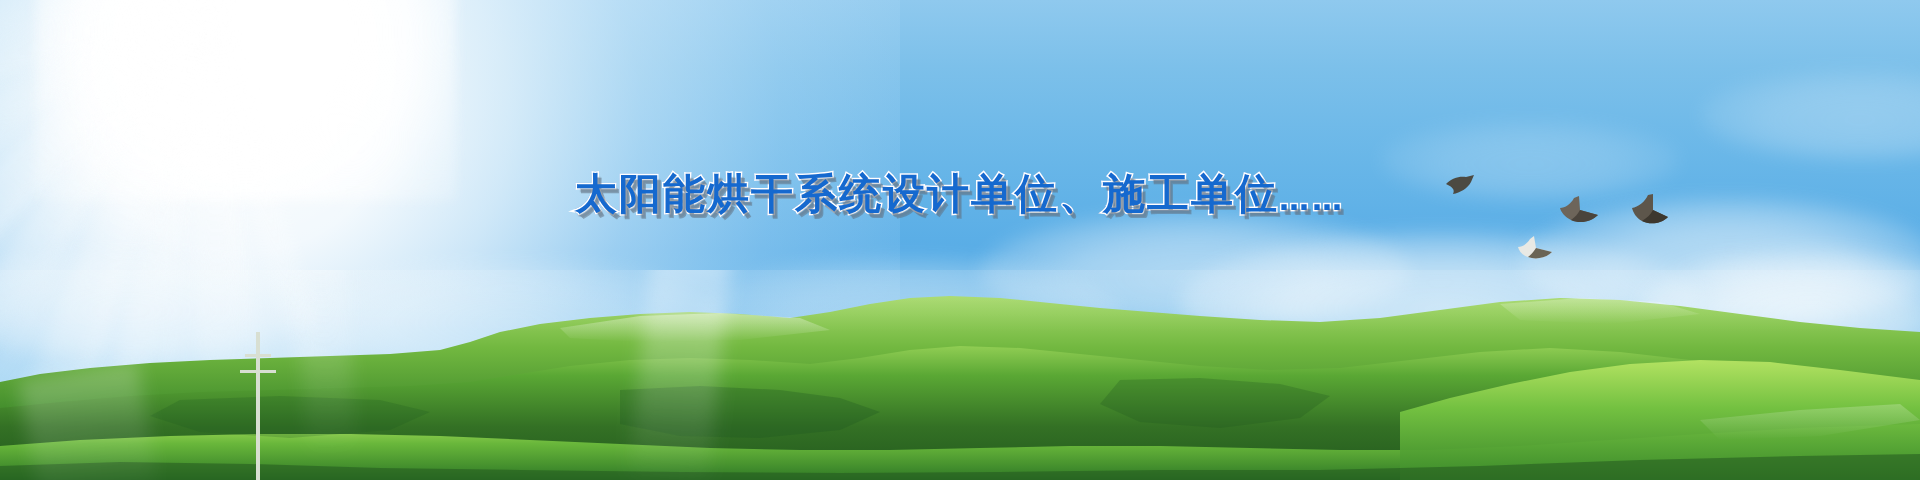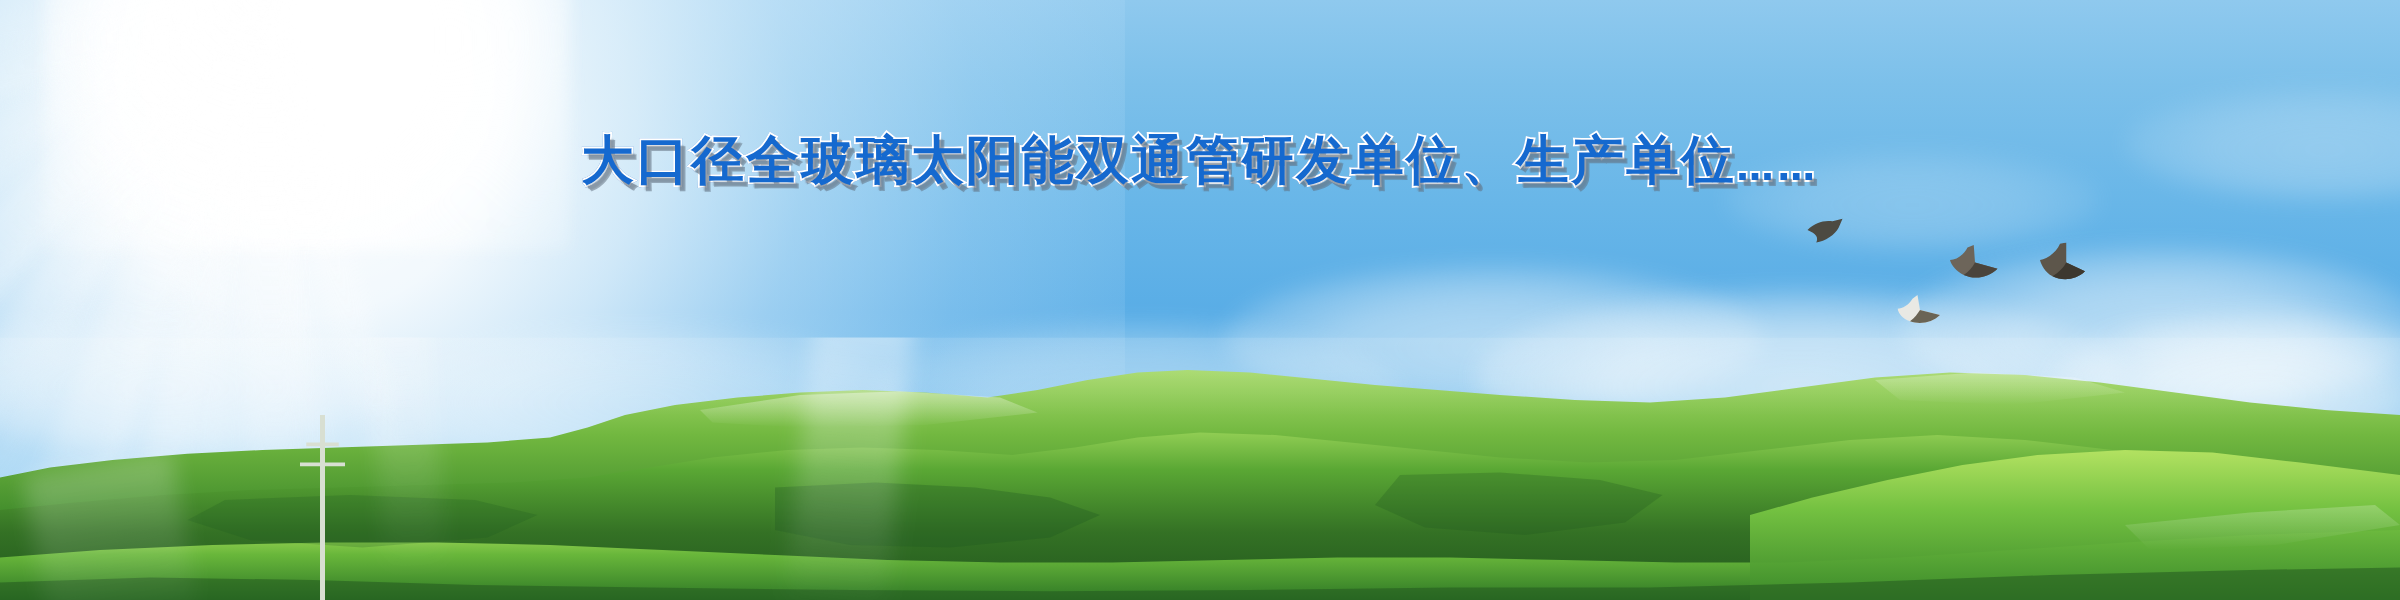--- a/index.html
+++ b/index.html
@@ -208,22 +208,22 @@
   </svg>
   <svg class="bird" style="left:1560px; top:196px;" width="44" height="30" viewBox="0 0 44 30">
     <path d="M14 2 L19 0 L20 14 L38 19 C31 26 20 28 11 24 C5 21 1 16 0 12 C5 12 11 8 14 2 Z" fill="#6d655a"></path>
     <path d="M20 14 L38 19 C31 26 20 28 11 24 C15 21 18 18 20 14 Z" fill="#4a443c"></path>
   </svg>
   <svg class="bird" style="left:1632px; top:194px;" width="40" height="32" viewBox="0 0 40 32">
     <path d="M16 1 L21 0 L21 16 L36 23 C29 30 18 31 10 27 C4 24 1 18 0 14 C6 13 13 8 16 1 Z" fill="#5d564b"></path>
     <path d="M21 16 L36 23 C29 30 18 31 10 27 C15 24 19 20 21 16 Z" fill="#3d382f"></path>
   </svg>
 
-  <div class="headline" id="line1">
-    <span class="inner">大口径全玻璃太阳能双通管研发单位、生产单位</span><span class="inner ellipsis">……</span>
+  <div class="headline" id="line2">
+    <span class="inner">太阳能烘干系统设计单位、施工单位</span><span class="inner ellipsis">……</span>
   </div>
 
   <div class="land">
 
     <svg width="1920" height="210" viewBox="0 0 1920 210" preserveAspectRatio="none" style="position:absolute;left:0;bottom:0;">
       <defs>
         <linearGradient id="gFar" x1="0" y1="0" x2="0" y2="1">
           <stop offset="0%" stop-color="#a6d96a"></stop>
           <stop offset="28%" stop-color="#72b840"></stop>
           <stop offset="65%" stop-color="#3f8a2b"></stop>

